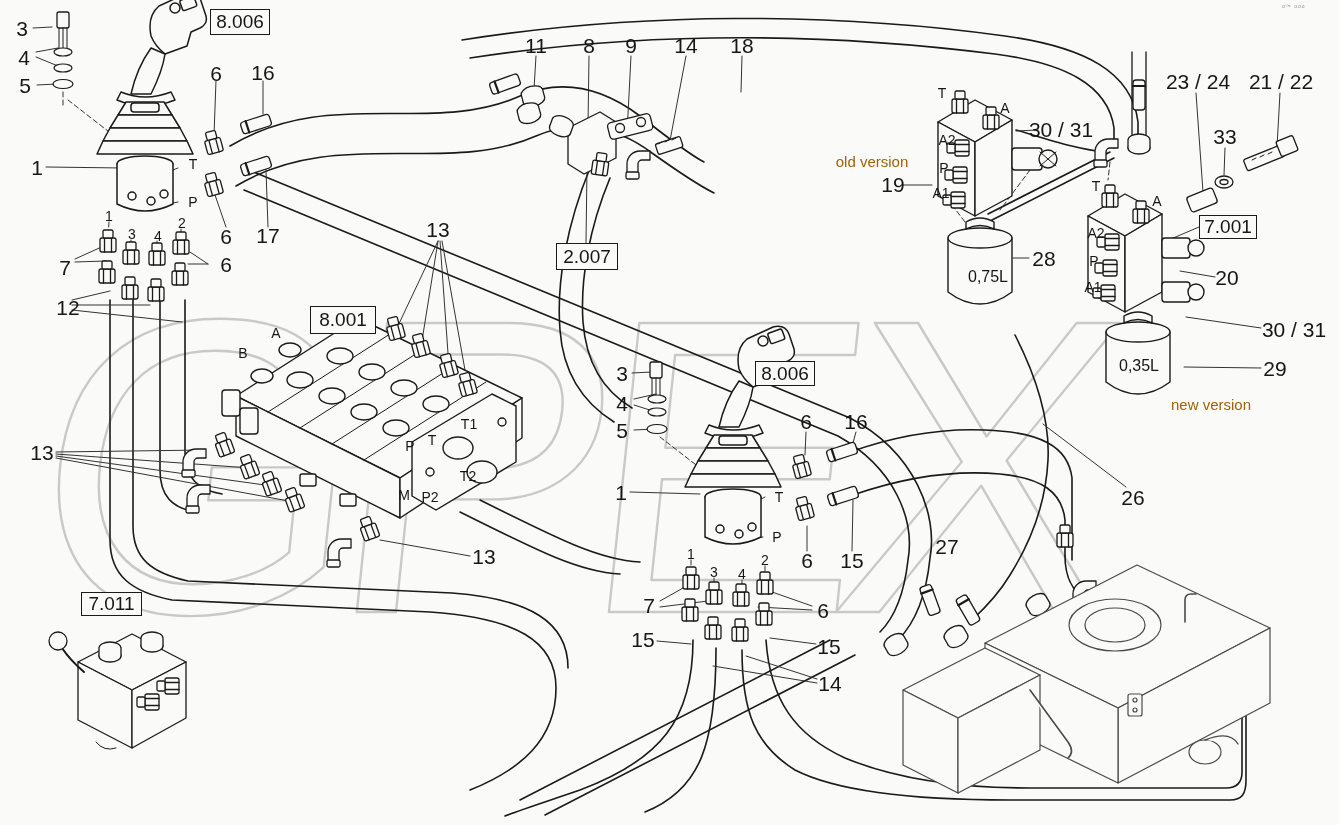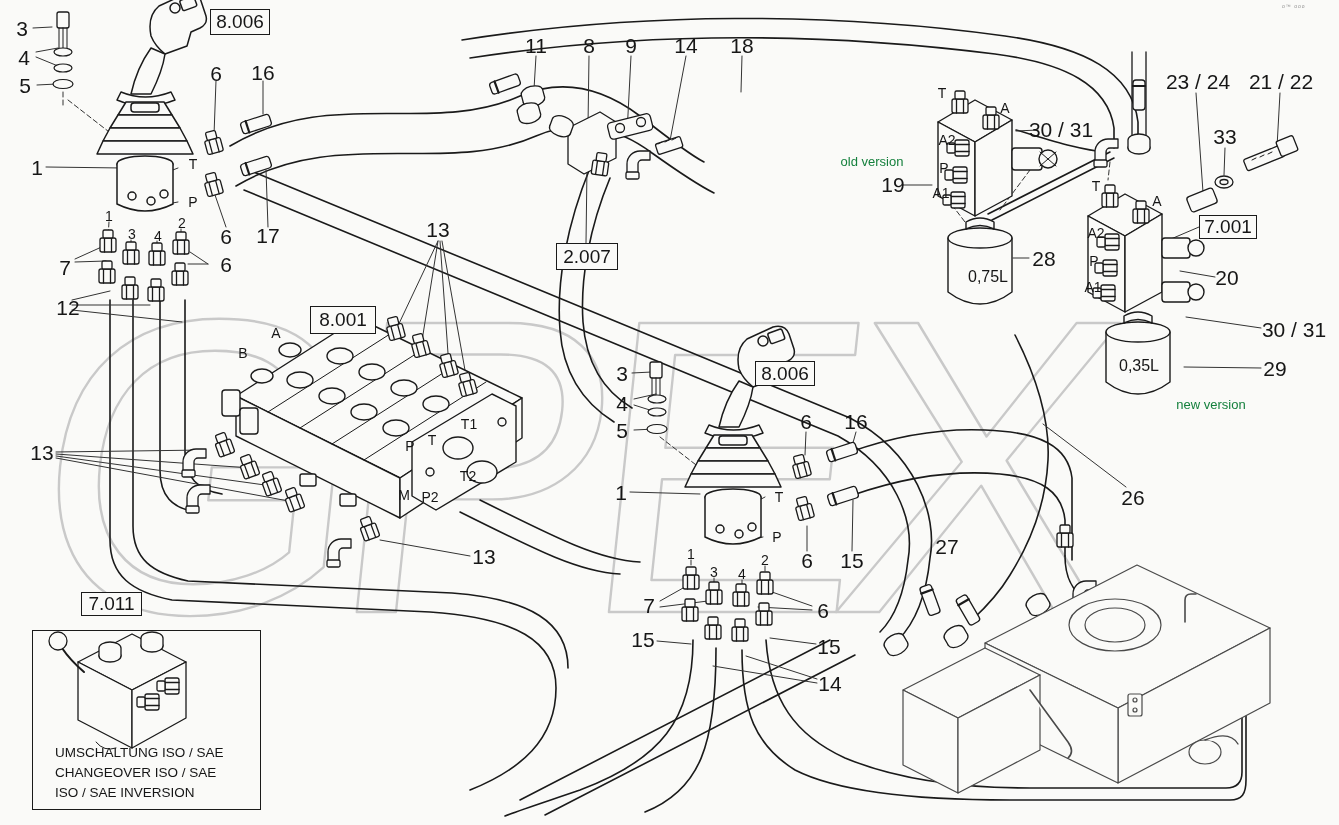--- a/index.html
+++ b/index.html
@@ -6,21 +6,21 @@
   #stage{
     position:relative; width:1339px; height:825px; overflow:hidden;
     background:#fafaf8;
     font-family:"Liberation Sans", sans-serif;
     color:#1a1a1a;
   }
   #artwork{position:absolute;left:0;top:0;z-index:1;}
   .lbl{position:absolute; transform:translate(-50%,-50%); white-space:nowrap; z-index:3; line-height:1;}
   .part-lbl{font-size:21px; color:#161616;}
   .port-lbl{font-size:14px; color:#161616;}
-  .note-lbl{font-size:13px; color:#15803d;}
+  .note-lbl{font-size:15px; color:#a16207;}
   .liter-lbl{font-size:16px; color:#161616;}
   .ref-box{
     position:absolute; z-index:3; border:1.6px solid #1a1a1a; background:#fafaf8;
     display:flex; align-items:center; justify-content:center;
     font-size:19px; color:#161616;
   }
   #inset-box{
     position:absolute; left:32px; top:630px; width:227px; height:178px;
     border:1.6px solid #1a1a1a; z-index:2; background:transparent;
   }
@@ -327,27 +327,20 @@
     <use href="#capnut" transform="translate(110,656)"></use>
     <use href="#capnut" transform="translate(152,646)"></use>
     <path d="M84,672 Q70,660 62,648" stroke-width="2"></path>
     <circle cx="58" cy="641" r="9"></circle>
     <use href="#hexfit" transform="translate(152,702) rotate(-90)"></use>
     <use href="#hexfit" transform="translate(172,686) rotate(-90)"></use>
     <path d="M96,742 Q104,752 116,748" stroke-width="1"></path>
   </g>
 </svg>
 
-<div id="inset-box">
-  <div id="inset-lines">
-        <div>UMSCHALTUNG ISO / SAE</div>
-        <div>CHANGEOVER ISO / SAE</div>
-        <div>ISO / SAE INVERSION</div>
-      </div>
-</div>
 
 <div id="corner-note" class="lbl" style="transform:none;">o™ ooo</div>
 
 <div class="lbl part-lbl" style="left: 22px; top: 28px;">3</div>
     <div class="lbl part-lbl" style="left: 24px; top: 57px;">4</div>
     <div class="lbl part-lbl" style="left: 25px; top: 85px;">5</div>
     <div class="lbl part-lbl" style="left: 37px; top: 167px;">1</div>
     <div class="lbl part-lbl" style="left: 216px; top: 73px;">6</div>
     <div class="lbl part-lbl" style="left: 263px; top: 72px;">16</div>
     <div class="lbl part-lbl" style="left: 226px; top: 236px;">6</div>

